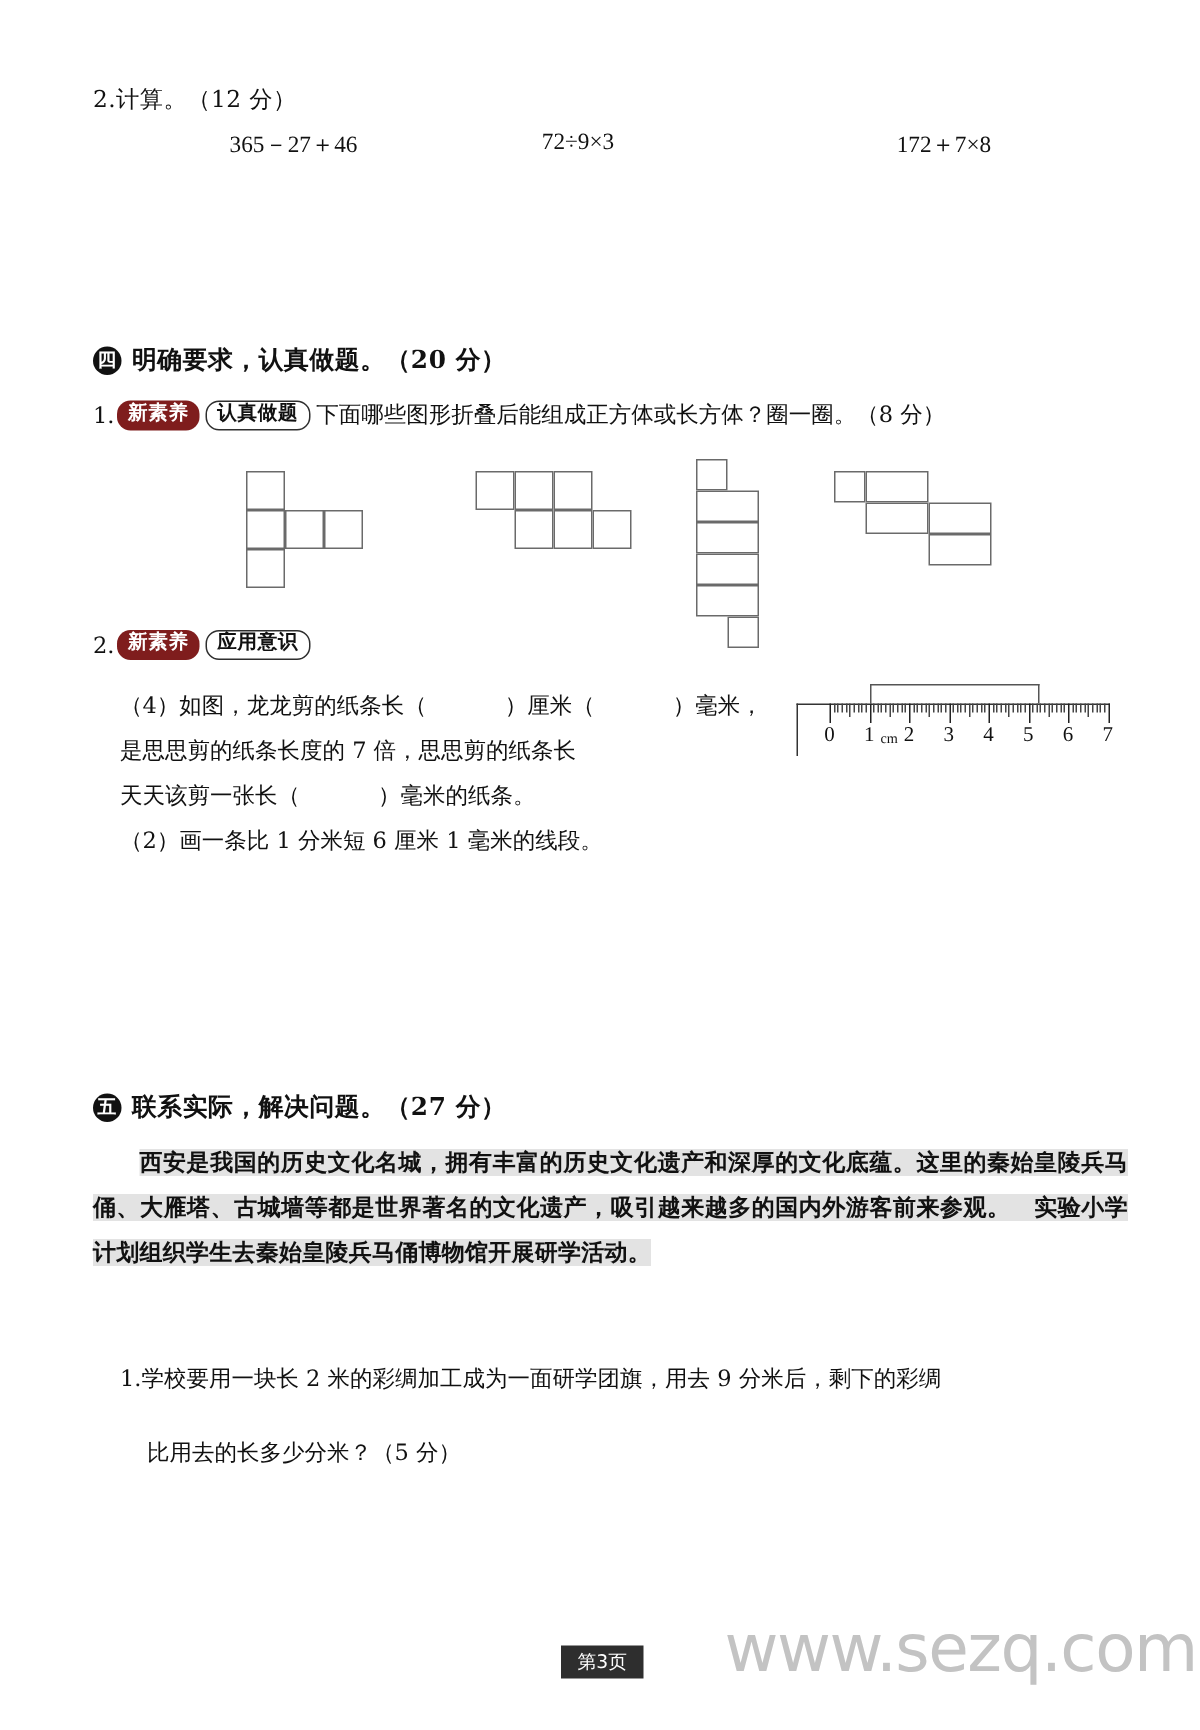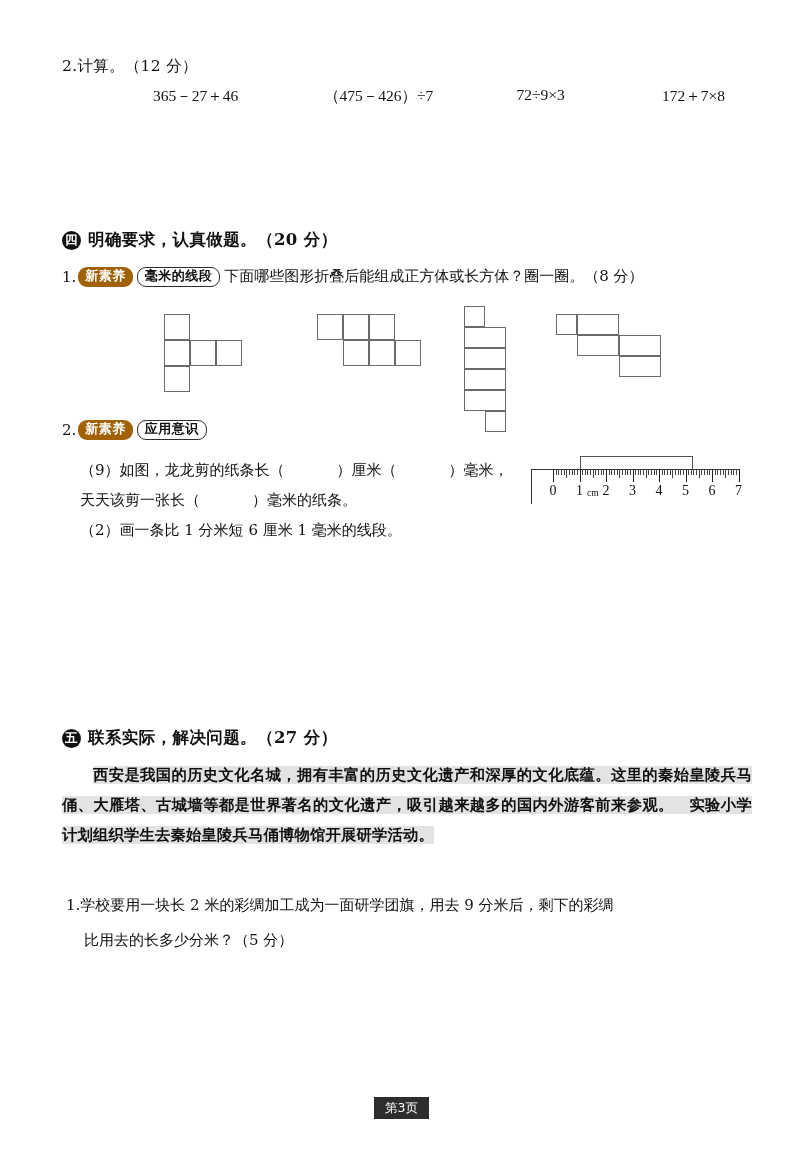--- a/index.html
+++ b/index.html
@@ -34,21 +34,21 @@
       background:#111;color:#fff;font-size:12.5px;font-weight:bold;
       margin-right:7px;line-height:1;
       box-sizing:border-box;
   }
   #sec4-head{left:62px;top:229px;}
   #sec5-head{left:62px;top:727px;}
 
   
   .badge-dark{
       display:inline-flex;align-items:center;justify-content:center;
-      background:#a16207;color:#fff;border-radius:9px;
+      background:#7f1d1d;color:#fff;border-radius:9px;
       padding:1px 7px 2px 7px;font-size:13px;font-weight:bold;
       letter-spacing:.5px;margin:0 3px 0 2px;line-height:1.25;
   }
   .badge-outline{
       display:inline-flex;align-items:center;justify-content:center;
       border:1.3px solid #2e2e2e;border-radius:9px;color:#111;
       padding:0px 7px 1px 7px;font-size:13px;font-weight:bold;
       letter-spacing:.5px;margin:0 4px 0 1px;line-height:1.3;
       background:#fff;
   }
@@ -83,55 +83,54 @@
       height:12px;top:4px;}
 
   
   #sec5-para{position:absolute;left:62px;top:760px;width:690px;
       font-size:15.3px;line-height:30px;font-weight:bold;
       font-family:"DejaVu Serif","Liberation Serif",serif;
       text-indent:31px;text-align:justify;letter-spacing:.2px;}
   #sec5-para .hl{background:#e3e3e3;}
 
   #q5-1{position:absolute;left:62px;top:886px;width:700px;font-size:15px;line-height:31px;}
-  #q5-1 p{margin:4px;white-space:nowrap;}
+  #q5-1 p{margin:18px;white-space:nowrap;}
   #q5-1 .indent{padding-left:18px;}
 
   
   #footer-bar{position:absolute;left:374px;top:1097px;width:55px;height:22px;
       background:#2e2e2e;color:#fff;font-size:12.5px;
       display:flex;align-items:center;justify-content:center;
       font-family:"DejaVu Sans","Liberation Sans",sans-serif;}
   #watermark{position:absolute;left:483px;top:1074px;
       font-family:"DejaVu Sans","Liberation Sans",sans-serif;
       font-size:44px;color:#c3c3c3;letter-spacing:-1px;white-space:nowrap;}
 </style>
 </head>
 <body>
 
 <div class="page">
 
   <div id="q2-calc" class="cn">2.计算。（12 分）</div>
 
   <div id="calc-expressions">
     <span class="expr">365－27＋46</span>
-    <span class="expr">（475－426）÷7</span>
     <span class="expr">72÷9×3</span>
     <span class="expr">172＋7×8</span>
   </div>
 
   <div id="sec4-head" class="sec-head cn">
     <span class="sec-num">四</span>
     <span>明确要求，认真做题。（20 分）</span>
   </div>
 
   <div id="q4-1" class="qline cn">
     <span>1.</span>
     <span class="badge-dark">新素养</span>
-    <span class="badge-outline">毫米的线段</span>
+    <span class="badge-outline">认真做题</span>
     <span>下面哪些图形折叠后能组成正方体或长方体？圈一圈。（8 分）</span>
   </div>
 
   <div id="nets">
       <div class="net" style="left: 164px; top: 14px;">
         <div class="cell" style="left: 0px; top: 0px; width: 26px; height: 26px;"></div>
         <div class="cell" style="left: 0px; top: 26px; width: 26px; height: 26px;"></div>
         <div class="cell" style="left: 0px; top: 52px; width: 26px; height: 26px;"></div>
         <div class="cell" style="left: 26px; top: 26px; width: 26px; height: 26px;"></div>
         <div class="cell" style="left: 52px; top: 26px; width: 26px; height: 26px;"></div>
@@ -162,22 +161,23 @@
     </div>
 
   <div id="q4-2" class="qline cn">
     <span>2.</span>
     <span class="badge-dark">新素养</span>
     <span class="badge-outline">应用意识</span>
   </div>
 
   <div id="q2-body" class="cn">
     <p>
-      <span>（9）如图，龙龙剪的纸条长（</span><span class="blank"></span><span>）厘米（</span><span class="blank"></span><span>）毫米，</span>
+      <span>（4）如图，龙龙剪的纸条长（</span><span class="blank"></span><span>）厘米（</span><span class="blank"></span><span>）毫米，</span>
     </p>
+    <p>是思思剪的纸条长度的 7 倍，思思剪的纸条长</p>
     <p>
       <span>天天该剪一张长（</span><span class="blank"></span><span>）毫米的纸条。</span>
     </p>
     <p>（2）画一条比 1 分米短 6 厘米 1 毫米的线段。</p>
   </div>
 
   <div id="ruler">
     <div class="frame"></div>
   <div class="tick major" style="left: 30px;"></div>
       <div class="tick minor" style="left: 32.65px;"></div>
@@ -270,14 +270,15 @@
   <div id="sec5-para">
     <span class="hl">西安是我国的历史文化名城，拥有丰富的历史文化遗产和深厚的文化底蕴。这里的秦始皇陵兵马俑、大雁塔、古城墙等都是世界著名的文化遗产，吸引越来越多的国内外游客前来参观。　实验小学计划组织学生去秦始皇陵兵马俑博物馆开展研学活动。</span>
   </div>
 
   <div id="q5-1" class="cn">
     <p>1.学校要用一块长 2 米的彩绸加工成为一面研学团旗，用去 9 分米后，剩下的彩绸</p>
     <p class="indent">比用去的长多少分米？（5 分）</p>
   </div>
 
   <div id="footer-bar">第3页</div>
+  <div id="watermark">www.sezq.com</div>
 
 </div>
 
 </body></html>

